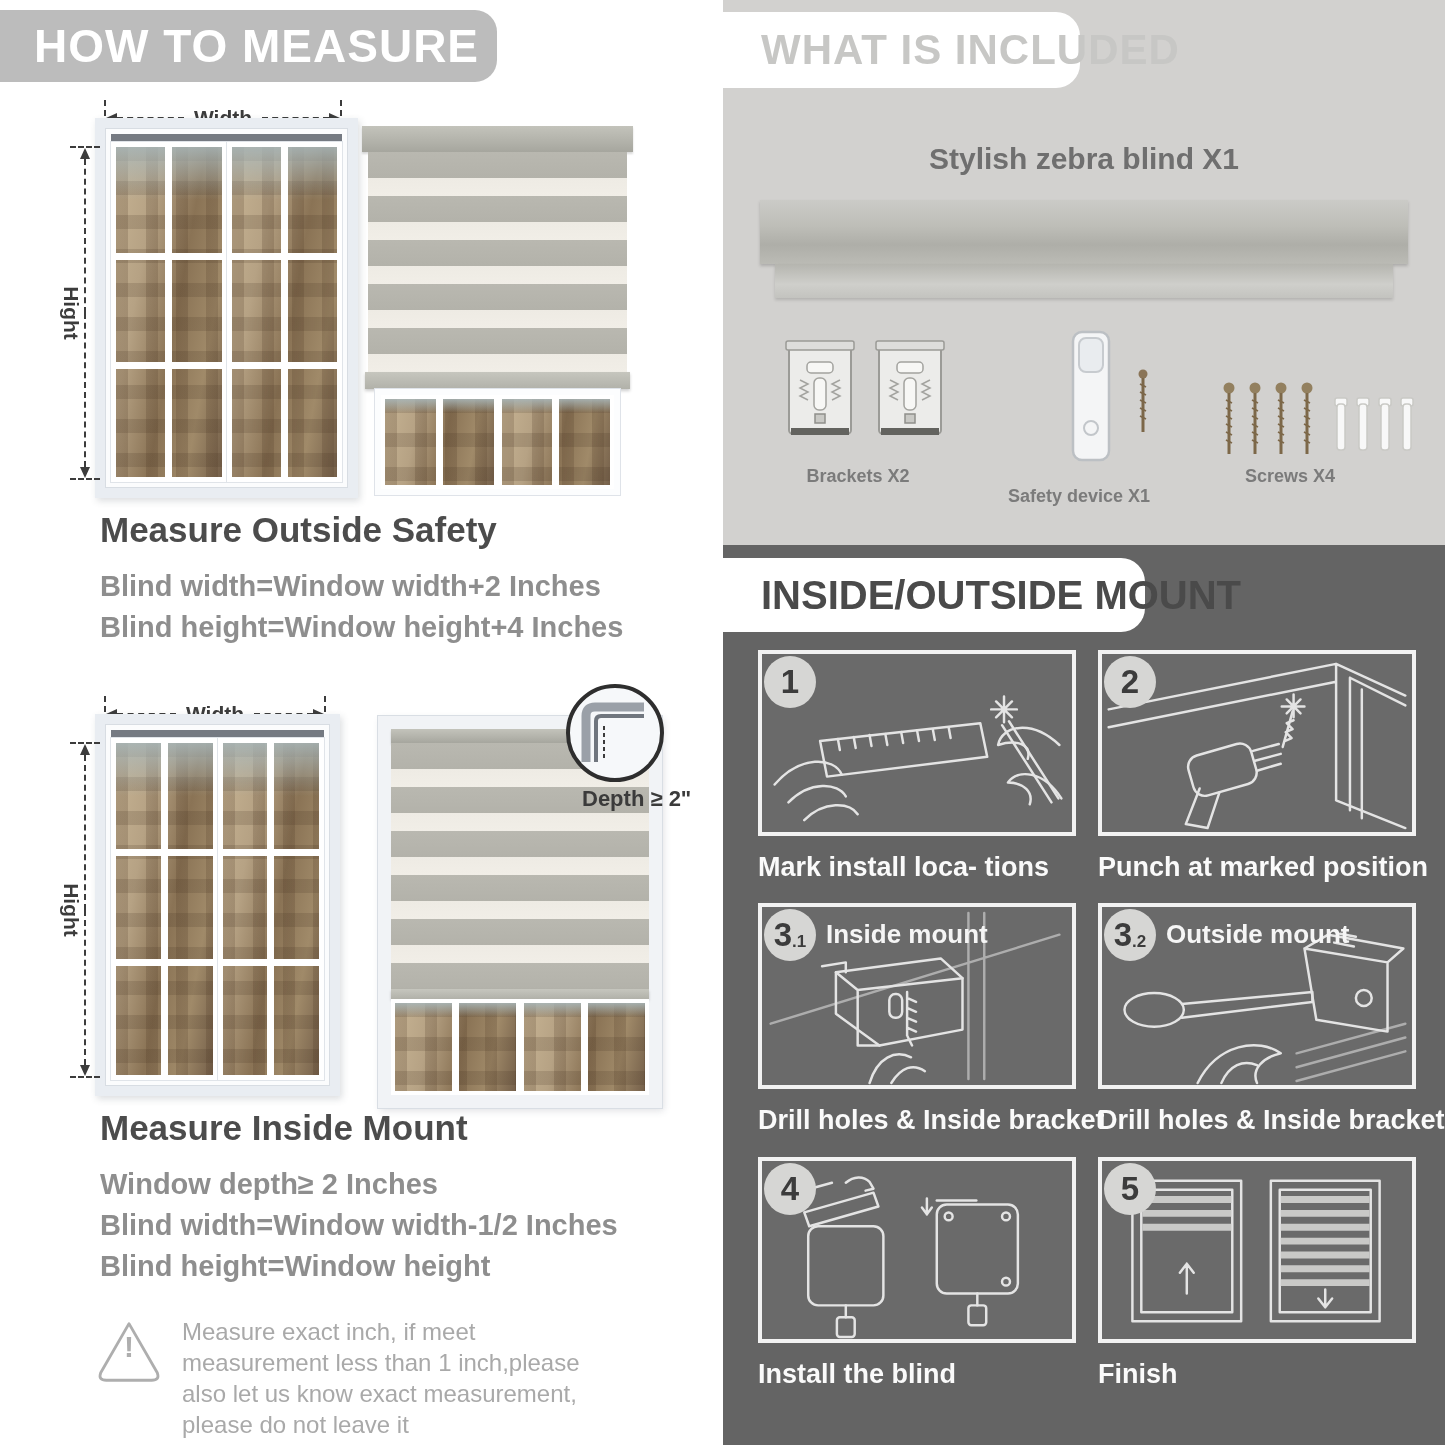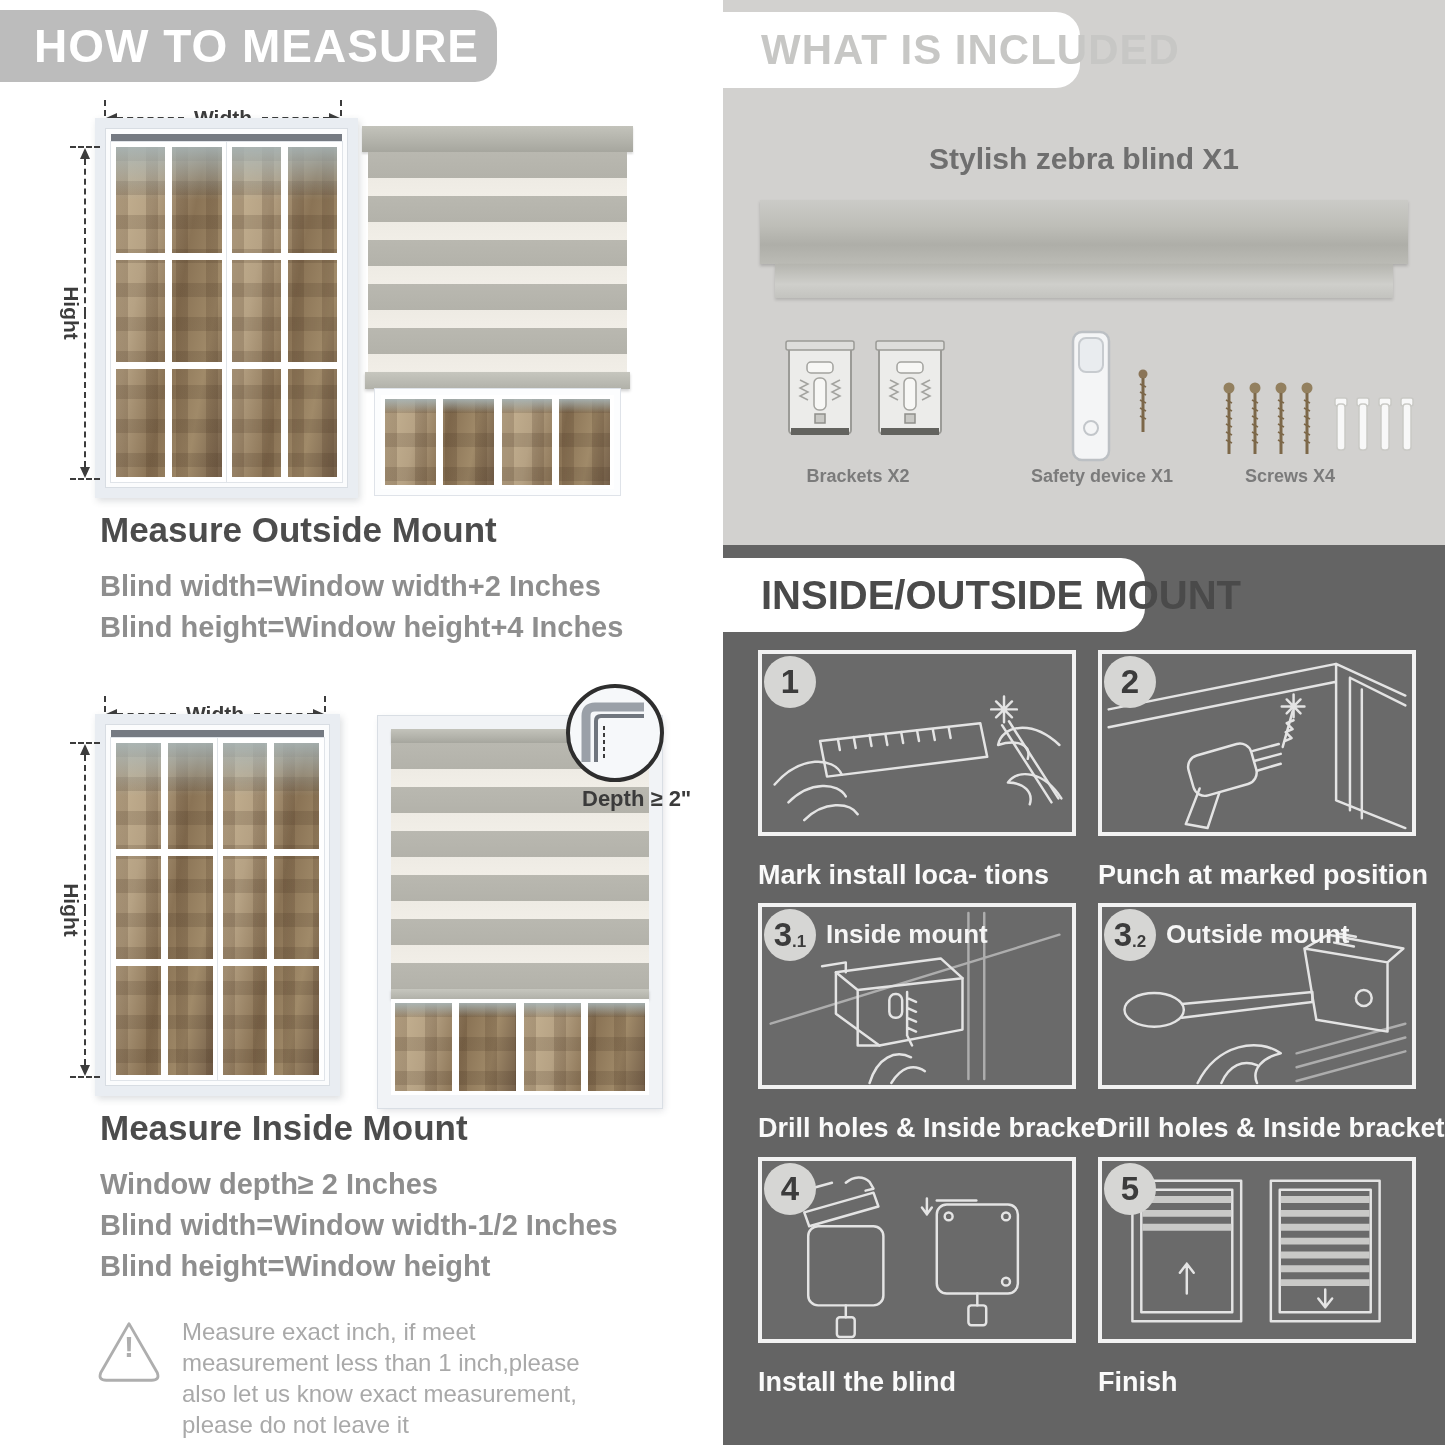--- a/index.html
+++ b/index.html
@@ -83,21 +83,21 @@
     border-radius:0 24px 24px 0;color:#4a4a4a;font-size:40px;font-weight:bold;line-height:74px;
     padding-left:38px;box-sizing:border-box;white-space:nowrap;}
   .step{position:absolute;width:318px;}
   .panel{width:318px;height:186px;border:4px solid #f2f2f2;background:#6a6a6a;position:relative;box-sizing:border-box;}
   .panel svg{position:absolute;left:0;top:0;}
   .badge{position:absolute;top:2px;left:2px;width:52px;height:52px;border-radius:50% 50% 50% 50%;
     background:#d6d6d4;color:#3c3c3c;font-weight:bold;font-size:33px;
     display:flex;align-items:center;justify-content:center;}
   .badge .sub{font-size:17px;align-self:flex-end;margin-bottom:9px;}
   .panel-title{position:absolute;left:64px;top:12px;color:#f5f5f5;font-size:26px;font-weight:bold;}
-  .step-caption{margin-top:24px;color:#fafafa;font-size:27px;font-weight:bold;white-space:nowrap;}
+  .step-caption{margin-top:16px;color:#fafafa;font-size:27px;font-weight:bold;white-space:nowrap;}
   .art{stroke:#e4e4e4;stroke-width:2.5;fill:none;stroke-linecap:round;stroke-linejoin:round;}
   .artbar{stroke:#c9c9c7;stroke-width:7;fill:none;}
 </style>
 </head>
 <body>
 
 <div class="left-col">
 
   <div class="howto-header">HOW TO MEASURE</div>
 
@@ -147,21 +147,21 @@
       <div class="bsash glass-bg">
           <div class="mv"></div>
         </div>
       <div class="bsash glass-bg">
           <div class="mv"></div>
         </div>
     </div>
   </div>
 
   <div class="measure-block" style="left:100px;top:510px;">
-    <p class="measure-title">Measure Outside Mount</p>
+    <p class="measure-title">Measure Outside Safety</p>
     <p class="formula">Blind width=Window width+2 Inches</p>
     <p class="formula">Blind height=Window height+4 Inches</p>
   </div>
 
   <div class="h-anno" style="left:104px;top:696px;width:222px;">
     <i class="tick"></i>
       <i class="ahl"></i>
     <i class="dash"></i>
     <span class="lbl">Width</span>
     <i class="dash"></i>
@@ -317,21 +317,21 @@
             <rect x="166" y="28" width="8" height="46" rx="3"></rect>
           </g>
         <g>
             <rect x="186" y="22" width="12" height="8" rx="2"></rect>
             <rect x="188" y="28" width="8" height="46" rx="3"></rect>
           </g>
       </g>
     </svg>
 
     <div class="part-label" style="left:135px;">Brackets X2</div>
-    <div class="part-label" style="left:379px;">Safety device X1</div>
+    <div class="part-label" style="left:356px;margin-top:20px;">Safety device X1</div>
     <div class="part-label" style="left:567px;">Screws X4</div>
   </div>
 
   <div class="sec-dark">
     <div class="mount-header">INSIDE/OUTSIDE MOUNT</div>
 
     <div class="step" style="left:35px;top:105px;">
       <div class="panel">
         <svg width="310" height="178" viewBox="0 0 312 180">
           <g class="art">

